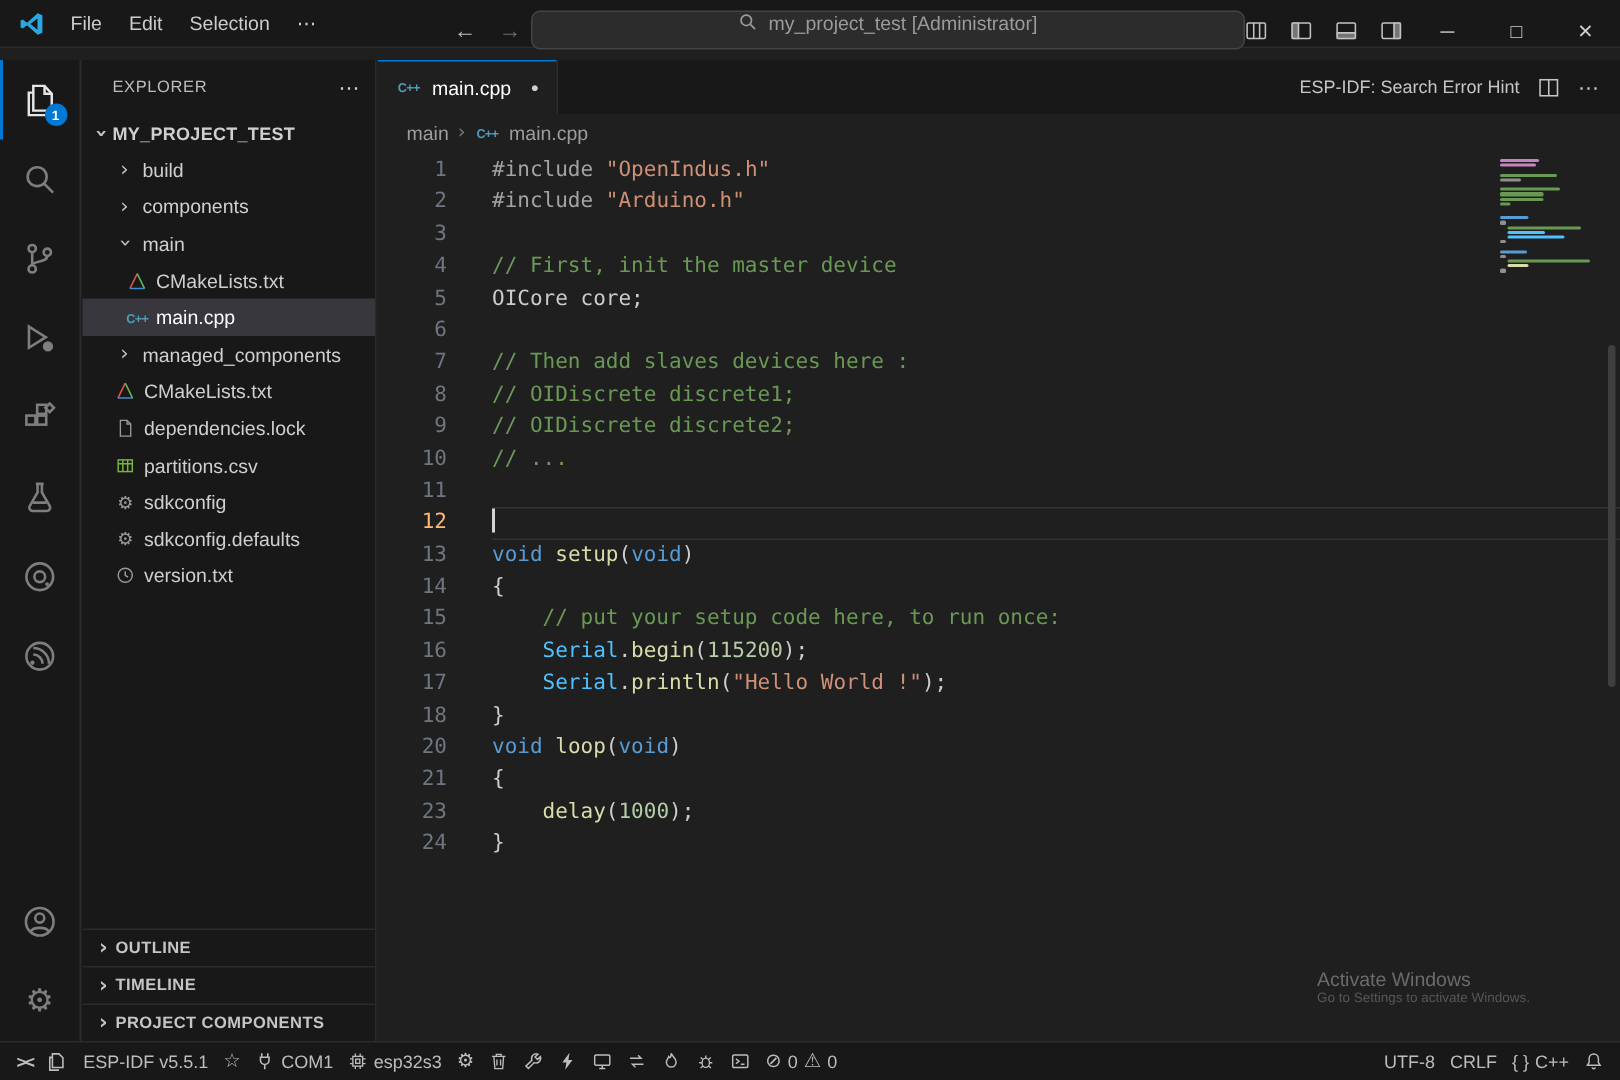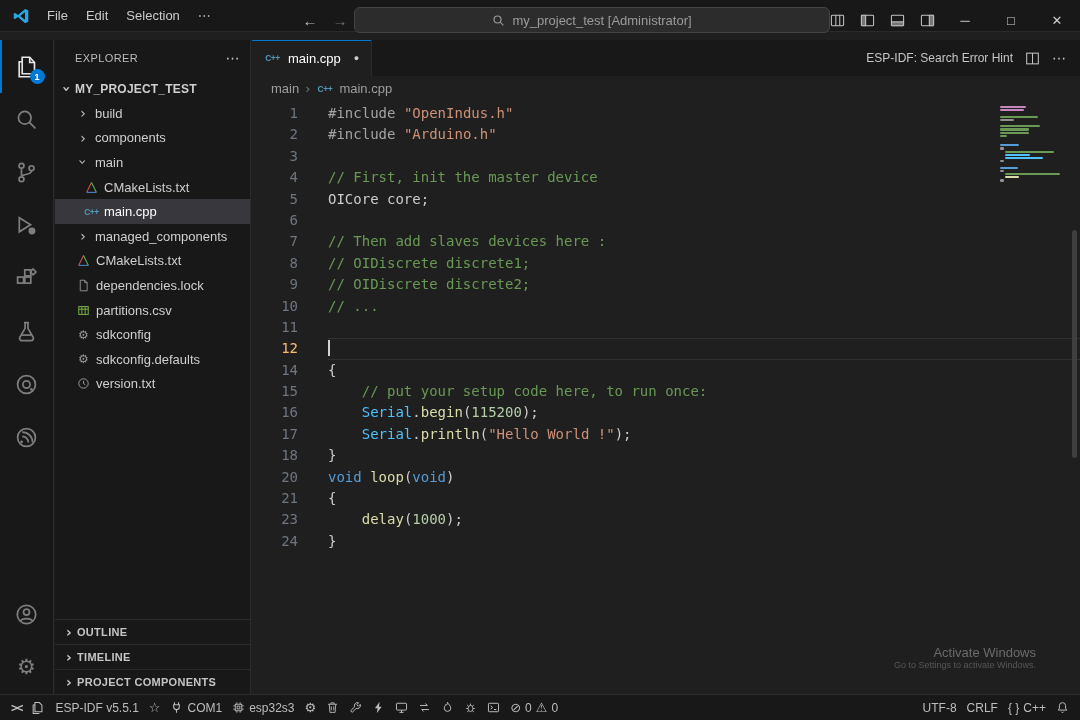--- a/index.html
+++ b/index.html
@@ -10,21 +10,21 @@
   
   .titlebar{position:absolute;top:0;left:0;right:0;height:32px;background:#181818;
     border-bottom:1px solid #2b2b2b;display:flex;align-items:center;z-index:30}
   .vscode-logo{margin:0 8px 0 12px}
   .menus{display:flex;align-items:center}
   .menu-item{padding:3px 9px;font-size:13px;color:#ccc;border-radius:5px}
   .nav-arrow{position:absolute;top:0;height:40px;width:28px;display:flex;align-items:center;
     justify-content:center;font-size:15px;color:#bdbdbd}
   .nav-back{left:296px}.nav-fwd{left:326px;color:#6e6e6e}
   .searchbox{position:absolute;left:354px;top:7px;width:476px;height:26px;background:#2c2c2c;
-    border:1px solid #444;border-radius:6px;display:flex;align-items:center;justify-content:center;
+    border:1px solid #444;border-radius:6px;display:flex;justify-content:center;
     gap:7px;font-size:13px;color:#9b9b9b}
   .tb-right{position:absolute;right:0;top:0;height:40px;display:flex;align-items:center}
   .layout-ico{width:30px;height:40px;display:flex;align-items:center;justify-content:center;color:#c3c3c3}
   .win-btn{width:46px;height:40px;display:flex;align-items:center;justify-content:center;
     font-size:13px;color:#ccc}
 
   
   .activitybar{position:absolute;top:40px;left:0;width:54px;bottom:26px;background:#181818;
     border-right:1px solid #2b2b2b;display:flex;flex-direction:column;align-items:center;z-index:20}
   .ab-item{width:54px;height:53px;display:flex;align-items:center;justify-content:center;
@@ -72,21 +72,21 @@
   .line-number{width:46px;text-align:right;color:#6e7681;flex:none}
   .line-content{margin-left:30px;flex:1}
   .code-line.active .line-number{color:#fdba74}
   .code-line.active .line-content{box-shadow:inset 0 1px 0 #323233,inset 0 -1px 0 #323233}
   .caret{display:inline-block;width:1.5px;height:16px;background:#d4d4d4;vertical-align:-3px}
   .tk-pp{color:#a3a3a3}.tk-str{color:#ce9178}.tk-com{color:#6a9955}.tk-kw{color:#569cd6}
   .tk-fn{color:#dcdcaa}.tk-num{color:#b5cea8}.tk-var{color:#4fc1ff}.tk-txt{color:#cccccc}
   .minimap{position:absolute;top:66px;right:22px;width:58px}
   .mm-line{height:2.2px;margin-bottom:1px;border-radius:1px}
   .scroll-thumb{position:absolute;right:3px;top:190px;width:5px;height:228px;background:#3f3f3f;border-radius:3px}
-  .watermark{position:absolute;right:44px;bottom:24px;text-align:right;pointer-events:none}
+  .watermark{position:absolute;right:60px;bottom:24px;text-align:left;pointer-events:none}
   .watermark .wm1{font-size:13px;color:#6b6b6b}
   .watermark .wm2{font-size:9px;color:#575757;margin-top:0}
 
   
   .statusbar{position:absolute;bottom:0;left:0;right:0;height:26px;background:#181818;
     border-top:1px solid #2b2b2b;display:flex;align-items:center;font-size:12px;color:#bdbdbd;
     padding:0 6px;z-index:30}
   .sb-left,.sb-right{display:flex;align-items:center;height:100%}
   .sb-right{margin-left:auto}
   .sb-item{display:flex;align-items:center;gap:4px;padding:0 5px;height:100%}
@@ -383,20 +383,21 @@
       <div class="code-line"><div class="line-number">3</div><div class="line-content"></div></div>
       <div class="code-line"><div class="line-number">4</div><div class="line-content"><span class="tk-com">// First, init the master device</span></div></div>
       <div class="code-line"><div class="line-number">5</div><div class="line-content"><span class="tk-txt">OICore core;</span></div></div>
       <div class="code-line"><div class="line-number">6</div><div class="line-content"></div></div>
       <div class="code-line"><div class="line-number">7</div><div class="line-content"><span class="tk-com">// Then add slaves devices here :</span></div></div>
       <div class="code-line"><div class="line-number">8</div><div class="line-content"><span class="tk-com">// OIDiscrete discrete1;</span></div></div>
       <div class="code-line"><div class="line-number">9</div><div class="line-content"><span class="tk-com">// OIDiscrete discrete2;</span></div></div>
       <div class="code-line"><div class="line-number">10</div><div class="line-content"><span class="tk-com">// ...</span></div></div>
       <div class="code-line"><div class="line-number">11</div><div class="line-content"></div></div>
       <div class="code-line active"><div class="line-number">12</div><div class="line-content"><span class="caret"></span></div></div>
+      <div class="code-line"><div class="line-number">13</div><div class="line-content"><span class="tk-kw">void</span><span class="tk-txt"> </span><span class="tk-fn">setup</span><span class="tk-txt">(</span><span class="tk-kw">void</span><span class="tk-txt">)</span></div></div>
       <div class="code-line"><div class="line-number">14</div><div class="line-content"><span class="tk-txt">{</span></div></div>
       <div class="code-line"><div class="line-number">15</div><div class="line-content"><span class="tk-txt">    </span><span class="tk-com">// put your setup code here, to run once:</span></div></div>
       <div class="code-line"><div class="line-number">16</div><div class="line-content"><span class="tk-txt">    </span><span class="tk-var">Serial</span><span class="tk-txt">.</span><span class="tk-fn">begin</span><span class="tk-txt">(</span><span class="tk-num">115200</span><span class="tk-txt">);</span></div></div>
       <div class="code-line"><div class="line-number">17</div><div class="line-content"><span class="tk-txt">    </span><span class="tk-var">Serial</span><span class="tk-txt">.</span><span class="tk-fn">println</span><span class="tk-txt">(</span><span class="tk-str">"Hello World !"</span><span class="tk-txt">);</span></div></div>
       <div class="code-line"><div class="line-number">18</div><div class="line-content"><span class="tk-txt">}</span></div></div>
       <div class="code-line"><div class="line-number">20</div><div class="line-content"><span class="tk-kw">void</span><span class="tk-txt"> </span><span class="tk-fn">loop</span><span class="tk-txt">(</span><span class="tk-kw">void</span><span class="tk-txt">)</span></div></div>
       <div class="code-line"><div class="line-number">21</div><div class="line-content"><span class="tk-txt">{</span></div></div>
       <div class="code-line"><div class="line-number">23</div><div class="line-content"><span class="tk-txt">    </span><span class="tk-fn">delay</span><span class="tk-txt">(</span><span class="tk-num">1000</span><span class="tk-txt">);</span></div></div>
       <div class="code-line"><div class="line-number">24</div><div class="line-content"><span class="tk-txt">}</span></div></div>
     </div>

